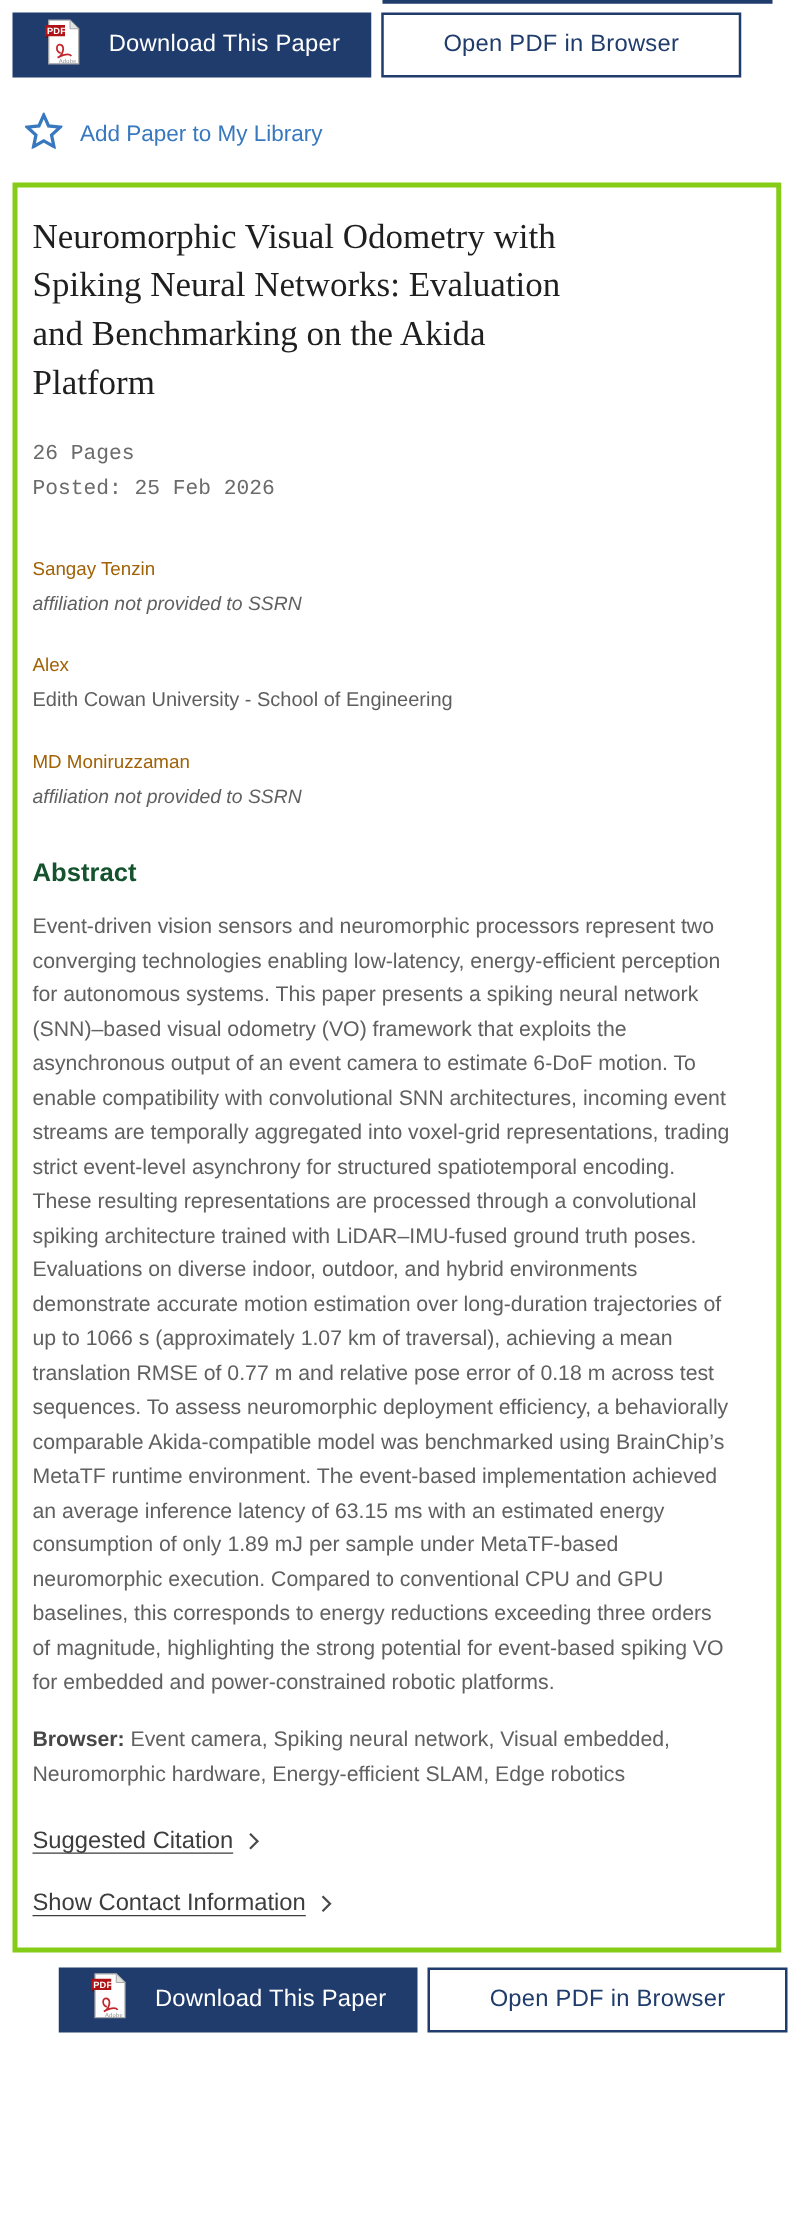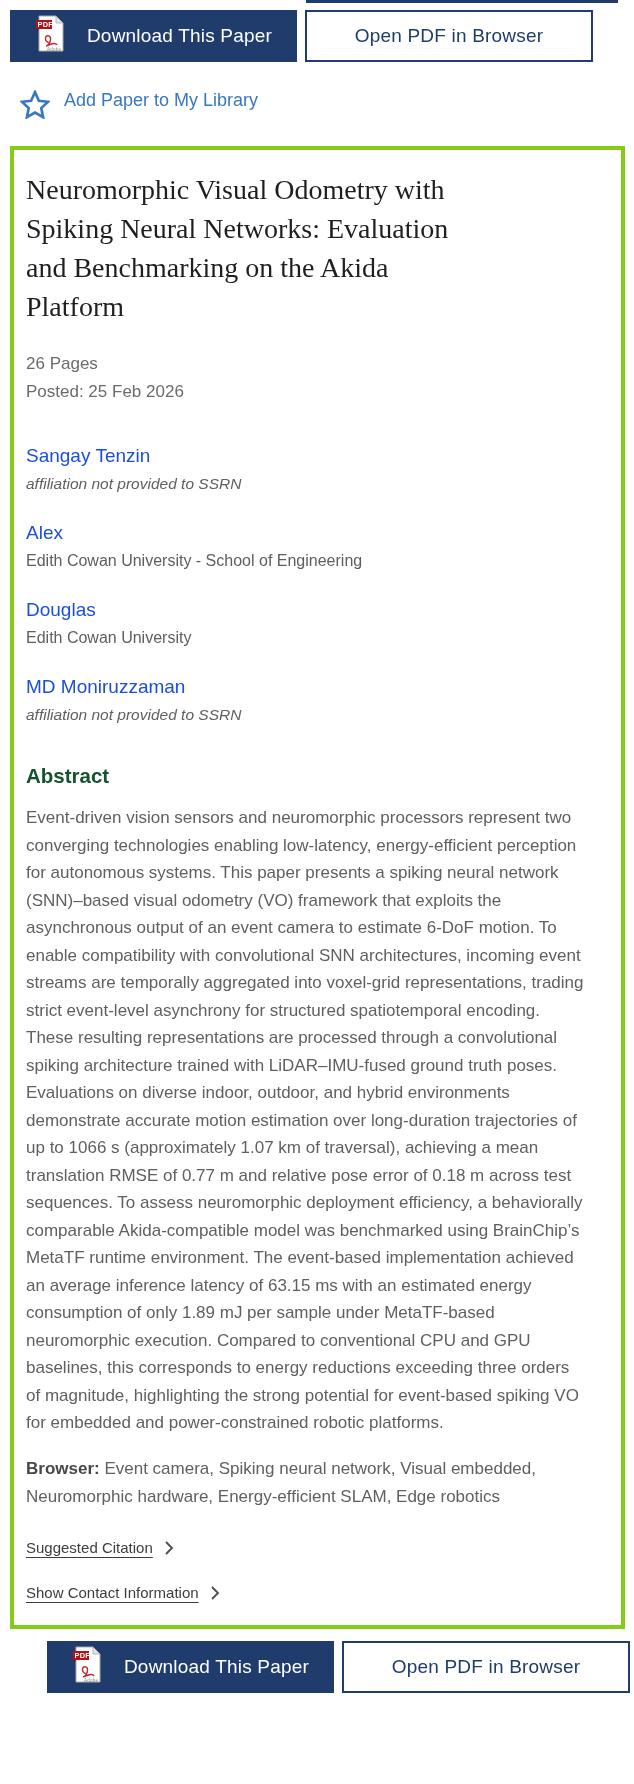--- a/index.html
+++ b/index.html
@@ -16,47 +16,47 @@
   .actions-top { padding:10px 0 0 10px; }
   .actions-bottom { justify-content:flex-end; padding-right:4px; margin-top:12px; }
   .btn {
     height:52px; display:flex; align-items:center; justify-content:center;
     font-size:19px; letter-spacing:0.2px; cursor:pointer; user-select:none;
   }
   .btn-primary { width:287px; background:#1f3c6c; color:#ffffff; gap:23px; border:none; }
   .btn-secondary { width:288px; background:#ffffff; color:#1f3c6c; border:2px solid #1f3c6c; }
 
   
-  .library-row { display:flex; align-items:flex-start; gap:14px; margin:28px 0 0 20px;
+  .library-row { display:flex; align-items:center; gap:14px; margin:28px 0 0 20px;
     color:#3878be; font-size:18px; cursor:pointer; width:max-content; }
 
   
   .card { margin:22px 9px 0 10px; border:4px solid #84cc16; padding:12px 20px 24px 12px; }
   h1.paper-title {
     font-family:"Liberation Serif", serif; font-weight:normal;
     font-size:28px; line-height:39px; color:#1f1f1f; margin:8px 0 0 0; max-width:462px;
   }
   .meta { margin-top:24px; color:#6b6b6b; font-size:17px; line-height:28px; }
-  .meta div { white-space:nowrap; }
+  .meta div { white-space:nowrap;font-family:Liberation Mono, monospace; }
 
   .authors { margin-top:38px; }
   .author { margin-bottom:28px; }
-  .author-name { color:#1d4ed8; font-size:19px; line-height:23px; cursor:pointer; display:inline-block; }
+  .author-name { color:#a16207; font-size:15px; line-height:23px; cursor:pointer; display:inline-block; }
   .affil { color:#5e5e5e; font-size:16px; line-height:19px; margin-top:7px; }
   .affil.italic { font-style:italic; font-size:15.5px; color:#606060; }
 
   h2.abstract-heading { font-size:20.5px; font-weight:bold; color:#14532d; margin:40px 0 0 0; }
   p.abstract-text {
     font-size:17px; line-height:27.5px; color:#606060; margin:16px 0 0 0; max-width:560px;
   }
   p.keywords-line { font-size:17px; line-height:28px; color:#606060; margin:18px 0 0 0; max-width:560px; }
   .kw-label { font-weight:bold; color:#474747; }
 
   .cite-link { display:flex; align-items:center; gap:11px; margin-top:28px;
-    font-size:15px; color:#3d3d3d; cursor:pointer; width:max-content; }
+    font-size:19px; color:#3d3d3d; cursor:pointer; width:max-content; }
   .cite-link .txt { text-decoration:underline; text-underline-offset:4px; text-decoration-thickness:1px; }
   .chev { display:inline-flex; margin-top:1px; }
 </style>
 </head>
 <body>
 
 <div class="top-fragment"></div>
 
 <div class="actions-row actions-top">
   <button class="btn btn-primary">
@@ -98,24 +98,20 @@
   <div class="authors">
     <div class="author">
       <a class="author-name">Sangay Tenzin</a>
       <div class="affil italic">affiliation not provided to SSRN</div>
     </div>
     <div class="author">
       <a class="author-name">Alex</a>
       <div class="affil">Edith Cowan University - School of Engineering</div>
     </div>
     <div class="author">
-      <a class="author-name">Douglas</a>
-      <div class="affil">Edith Cowan University</div>
-    </div>
-    <div class="author">
       <a class="author-name">MD Moniruzzaman</a>
       <div class="affil italic">affiliation not provided to SSRN</div>
     </div>
   </div>
 
   <h2 class="abstract-heading">Abstract</h2>
   <p class="abstract-text">Event-driven vision sensors and neuromorphic processors represent two converging technologies enabling low-latency, energy-efficient perception for autonomous systems. This paper presents a spiking neural network (SNN)–based visual odometry (VO) framework that exploits the asynchronous output of an event camera to estimate 6-DoF motion. To enable compatibility with convolutional SNN architectures, incoming event streams are temporally aggregated into voxel-grid representations, trading strict event-level asynchrony for structured spatiotemporal encoding. These resulting representations are processed through a convolutional spiking architecture trained with LiDAR–IMU-fused ground truth poses. Evaluations on diverse indoor, outdoor, and hybrid environments demonstrate accurate motion estimation over long-duration trajectories of up to 1066 s (approximately 1.07 km of traversal), achieving a mean translation RMSE of 0.77 m and relative pose error of 0.18 m across test sequences. To assess neuromorphic deployment efficiency, a behaviorally comparable Akida-compatible model was benchmarked using BrainChip’s MetaTF runtime environment. The event-based implementation achieved an average inference latency of 63.15 ms with an estimated energy consumption of only 1.89 mJ per sample under MetaTF-based neuromorphic execution. Compared to conventional CPU and GPU baselines, this corresponds to energy reductions exceeding three orders of magnitude, highlighting the strong potential for event-based spiking VO for embedded and power-constrained robotic platforms.</p>
 
   <p class="keywords-line">
     <span class="kw-label">Browser:</span>

